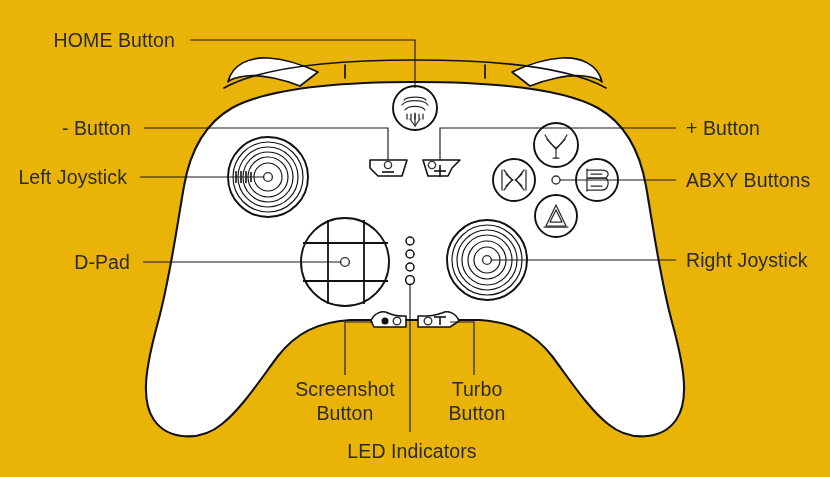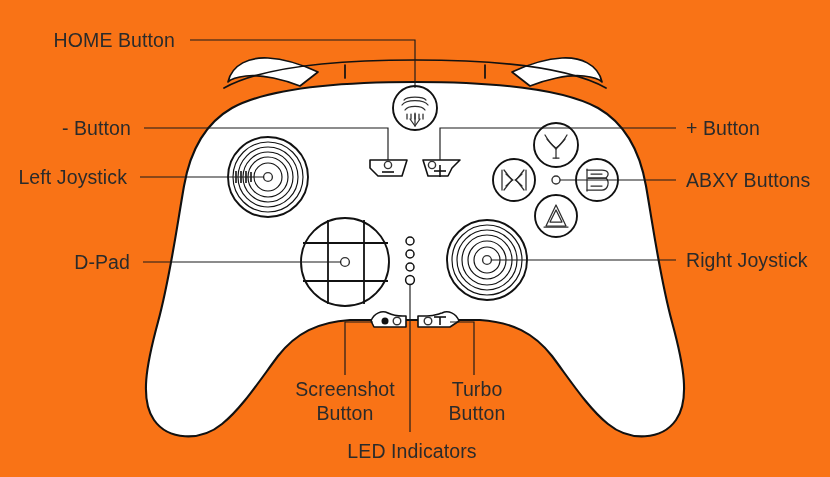--- a/index.html
+++ b/index.html
@@ -8,21 +8,21 @@
     padding: 0;
     background: #ffffff;
   }
   body {
     font-family: "Liberation Sans", sans-serif;
   }
   #stage {
     position: relative;
     width: 830px;
     height: 477px;
-    background: #f97316;
+    background: #eab308;
     overflow: hidden;
   }
   #diagram-svg {
     position: absolute;
     left: 0;
     top: 0;
     width: 830px;
     height: 477px;
   }
   .label-text {

